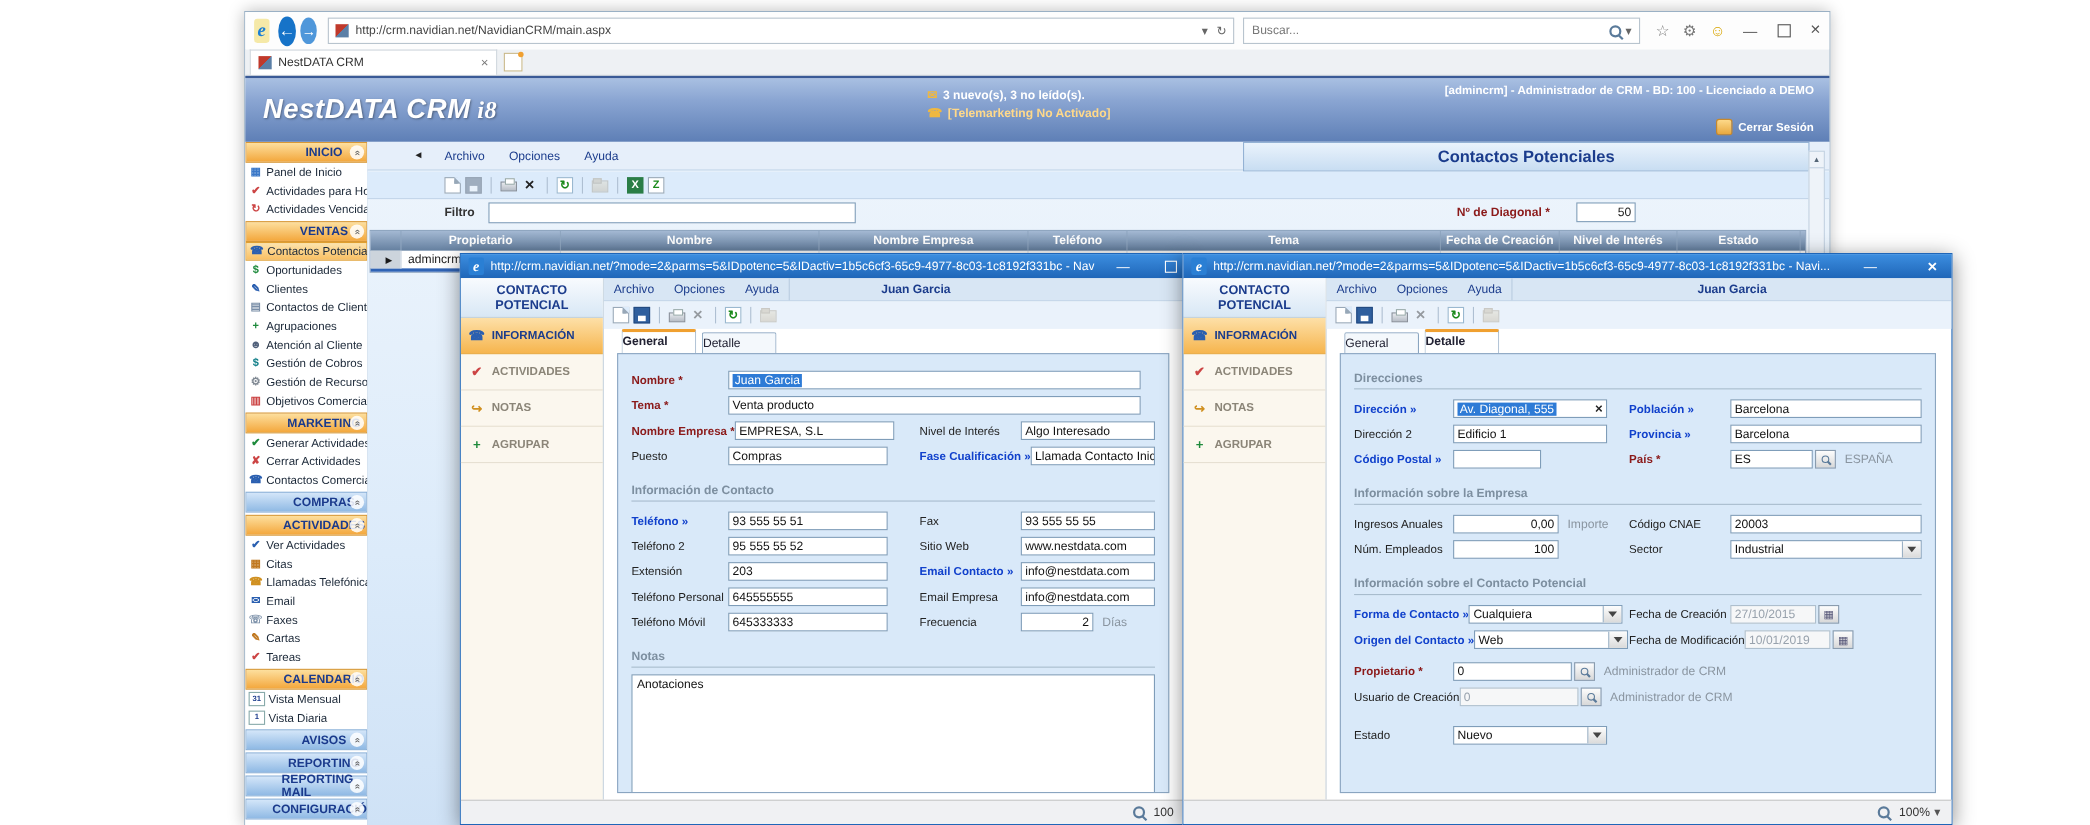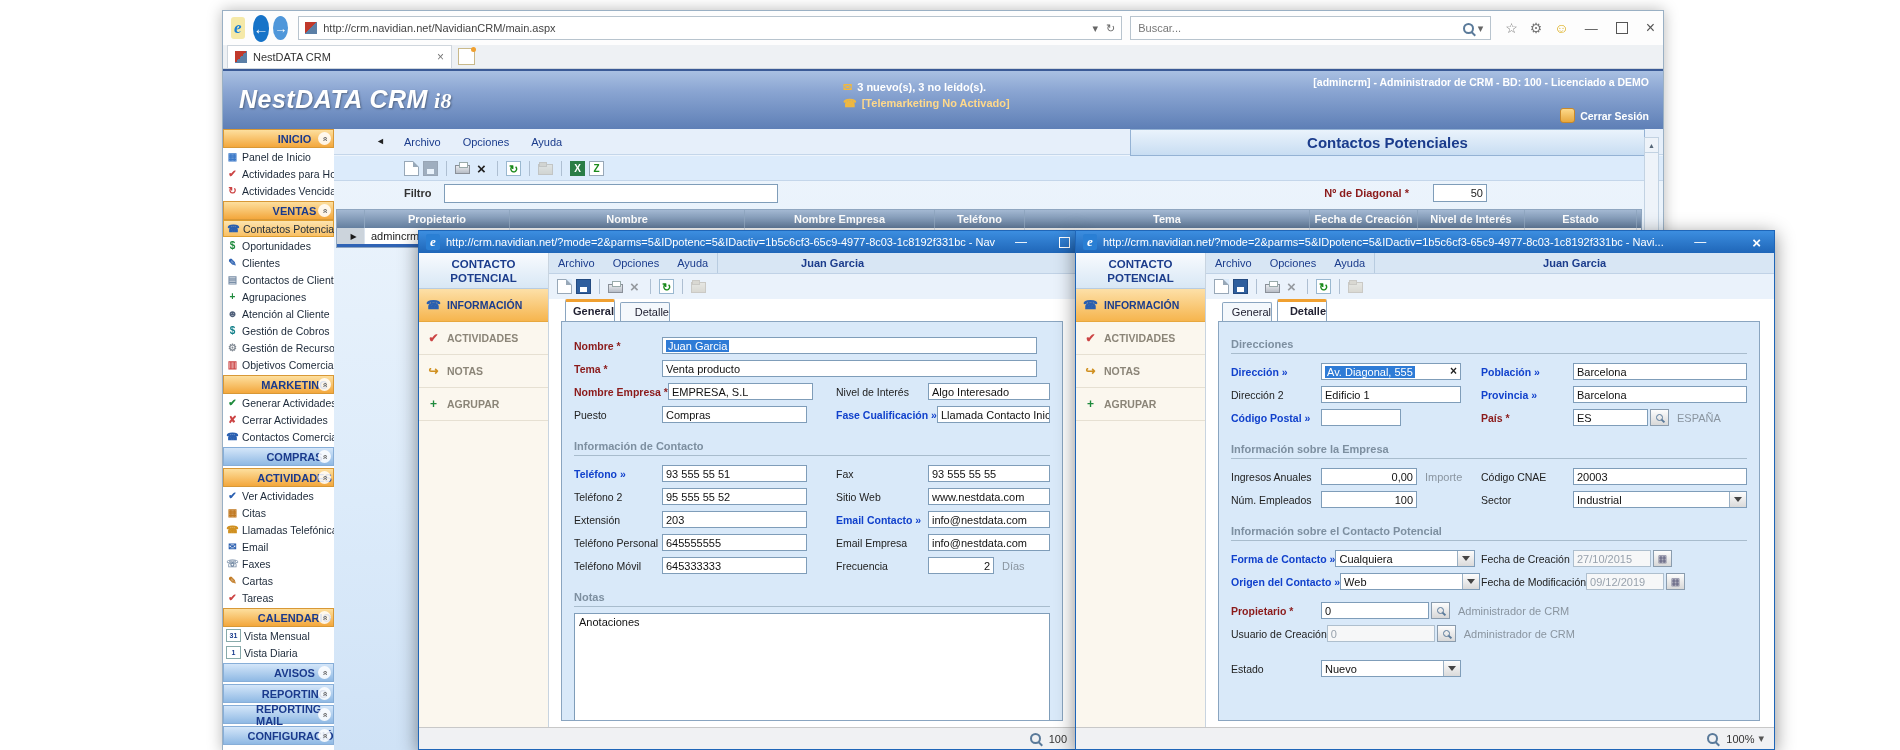--- a/index.html
+++ b/index.html
@@ -121,21 +121,21 @@
   .pnav-i{height:33px;display:flex;align-items:center;padding-left:7px;border-bottom:1px solid #e6e0d2;color:#8b8578;font-weight:bold;font-size:10.5px;gap:6px;box-sizing:border-box;}
   .pnav-i.sel{background:linear-gradient(#fde0a8,#f6b54e);color:#1b3c8c;border-bottom-color:#e8a83e;}
   .pni{width:15px;flex:0 0 15px;text-align:center;font-style:normal;font-size:12px;}
   .pright{position:absolute;left:130px;right:0;top:0;bottom:0;}
   .pmenu{height:21px;background:#d8e6f4;border-bottom:1px solid #c0d2e6;display:flex;align-items:center;color:#1b3c8c;box-sizing:border-box;}
   .pmenu .mi{padding:0 9px;}
   .rectitle{flex:1;text-align:center;font-weight:bold;color:#1b3c8c;border-left:1px solid #b8cce0;height:100%;line-height:20px;}
   .p1 .rectitle{padding-right:130px;}
   .ptool{height:25px;background:#eaf2fb;display:flex;align-items:center;padding-left:8px;gap:4px;box-sizing:border-box;}
   .ptabs{height:22px;display:flex;align-items:flex-end;gap:5px;margin-left:16px;}
-  .ptab{width:50px;height:19px;line-height:18px;text-align:right;font-size:11px;color:#223;background:#f4f8fc;border:1px solid #8aa5c0;border-bottom:none;border-radius:2px 2px 0 0;box-sizing:border-box;}
+  .ptab{width:68px;height:19px;line-height:18px;text-align:left;font-size:11px;color:#223;background:#f4f8fc;border:1px solid #8aa5c0;border-bottom:none;border-radius:2px 2px 0 0;box-sizing:border-box;}
   .ptab.on{height:22px;line-height:18px;border-top:3px solid #f0a030;background:#fff;font-weight:bold;}
   .pform{position:absolute;left:12px;right:14px;top:68px;bottom:6px;background:#d9e9f9;border:1px solid #8aa5c0;padding:12px;box-sizing:border-box;overflow:hidden;}
   .pstatus{position:absolute;left:0;right:0;bottom:0;height:22px;background:#f0f1f3;border-top:1px solid #c8c8c8;display:flex;align-items:center;justify-content:flex-end;padding-right:10px;gap:4px;color:#333;box-sizing:border-box;}
 
   
   .frow{display:flex;align-items:center;height:23px;}
   .lab{white-space:nowrap;font-size:10.5px;color:#222;flex:0 0 88px;}
   .p2 .lab{flex:0 0 90px;}
   .lab2{white-space:nowrap;font-size:10.5px;color:#222;flex:0 0 92px;}
   .lab.blue,.lab2.blue{color:#1141cc;font-weight:bold;}
@@ -722,21 +722,21 @@
               </span>
           </div>
           <div class="frow">
             <div class="half-l">
               <span class="lab blue">Origen del Contacto »</span>
               <div class="inp sel" style="width:140px"><span>Web</span><span class="dd">
                     <i class="tri"></i>
                   </span></div>
             </div>
             <span class="lab2">Fecha de Modificación</span>
-            <div class="inp dis2" style="width:78px">09/12/2019</div>
+            <div class="inp dis2" style="width:78px">10/01/2019</div>
             <span class="cbtn">
                 <i>▦</i>
               </span>
           </div>
           <div class="frow" style="margin-top:6px">
             <span class="lab req">Propietario *</span>
             <div class="inp" style="width:108px">0</div>
             <span class="cbtn">
                 <i class="mag"></i>
               </span>

